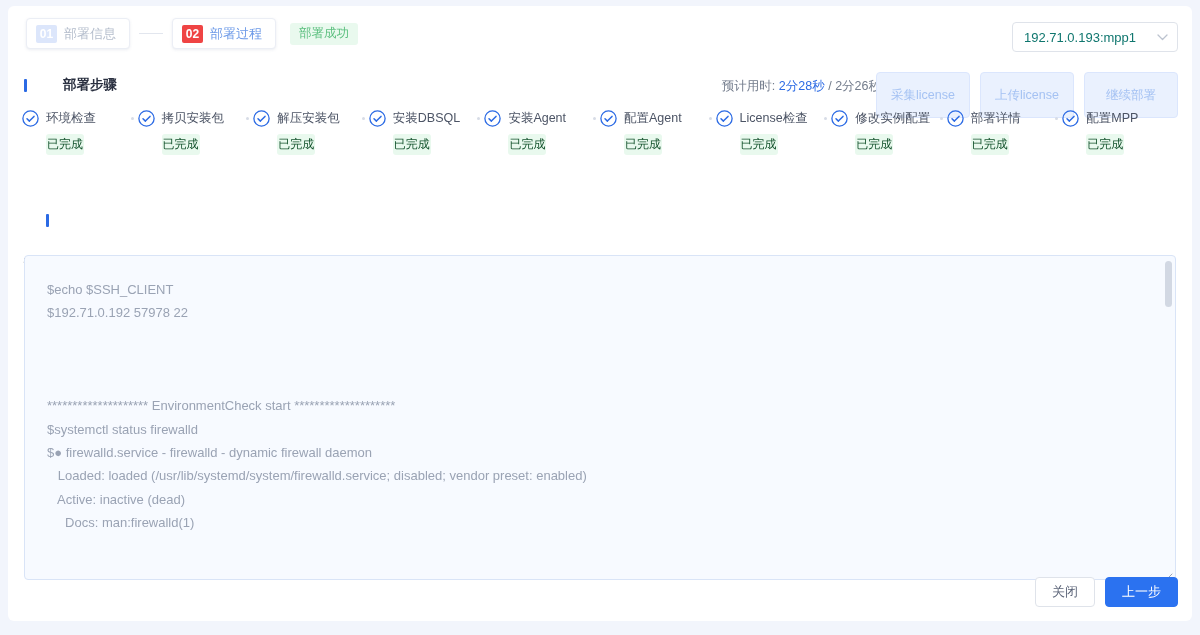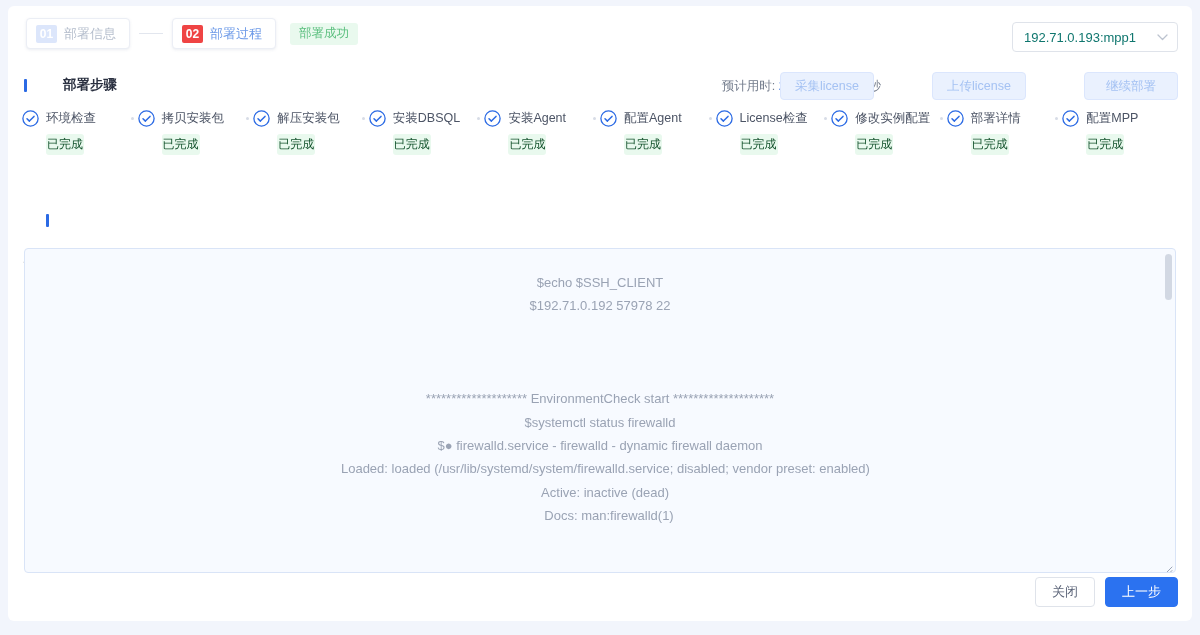--- a/index.html
+++ b/index.html
@@ -103,30 +103,29 @@
     font-size: 12.5px; color: #7b8characters;
   }
   .eta { color: #737c8c; }
   .eta .b { color: #2b6ae4; }
   .eta .g { color: #737c8c; }
   .actbtns {
     position: absolute; right: 14px; top: 66px;
     display: flex; gap: 10px;
   }
   .actbtn {
-    height: 28px; min-width: 94px;
+    height: 46px; min-width: 94px;
     padding: 0 14px;
     background: #eaf1fe;
     border: 1px solid #dbe6fd;
     color: #a5c2f3;
     font-size: 12.5px;
     border-radius: 4px;
     display: inline-flex; align-items: center; justify-content: center;
     cursor: not-allowed;
-    margin-left: 48px;
   }
 
   
   .steps {
     position: absolute;
     left: 14px; top: 104px;
     right: 14px;
     display: flex;
     align-items: flex-start;
   }
@@ -154,27 +153,26 @@
   .dotsep {
     position: absolute;
     right: 4px; top: 7px;
     width: 3px; height: 3px;
     background: #d7dce6; border-radius: 50%;
   }
 
   
   .console {
     position: absolute;
-    left: 16px; top: 242px;
+    left: 16px; top: 249px;
     width: 1152px; height: 325px;
     background: #f7faff;
     border: 1px solid #d9e4f7;
     border-radius: 4px;
     overflow: hidden;
-    text-align: center;
   }
   .console-inner {
     position: absolute; inset: 0;
     padding: 22px 22px 10px 22px;
     overflow: hidden;
   }
   .logline {
     font-size: 13px;
     color: #9aa3b4;
     line-height: 23.3px;

